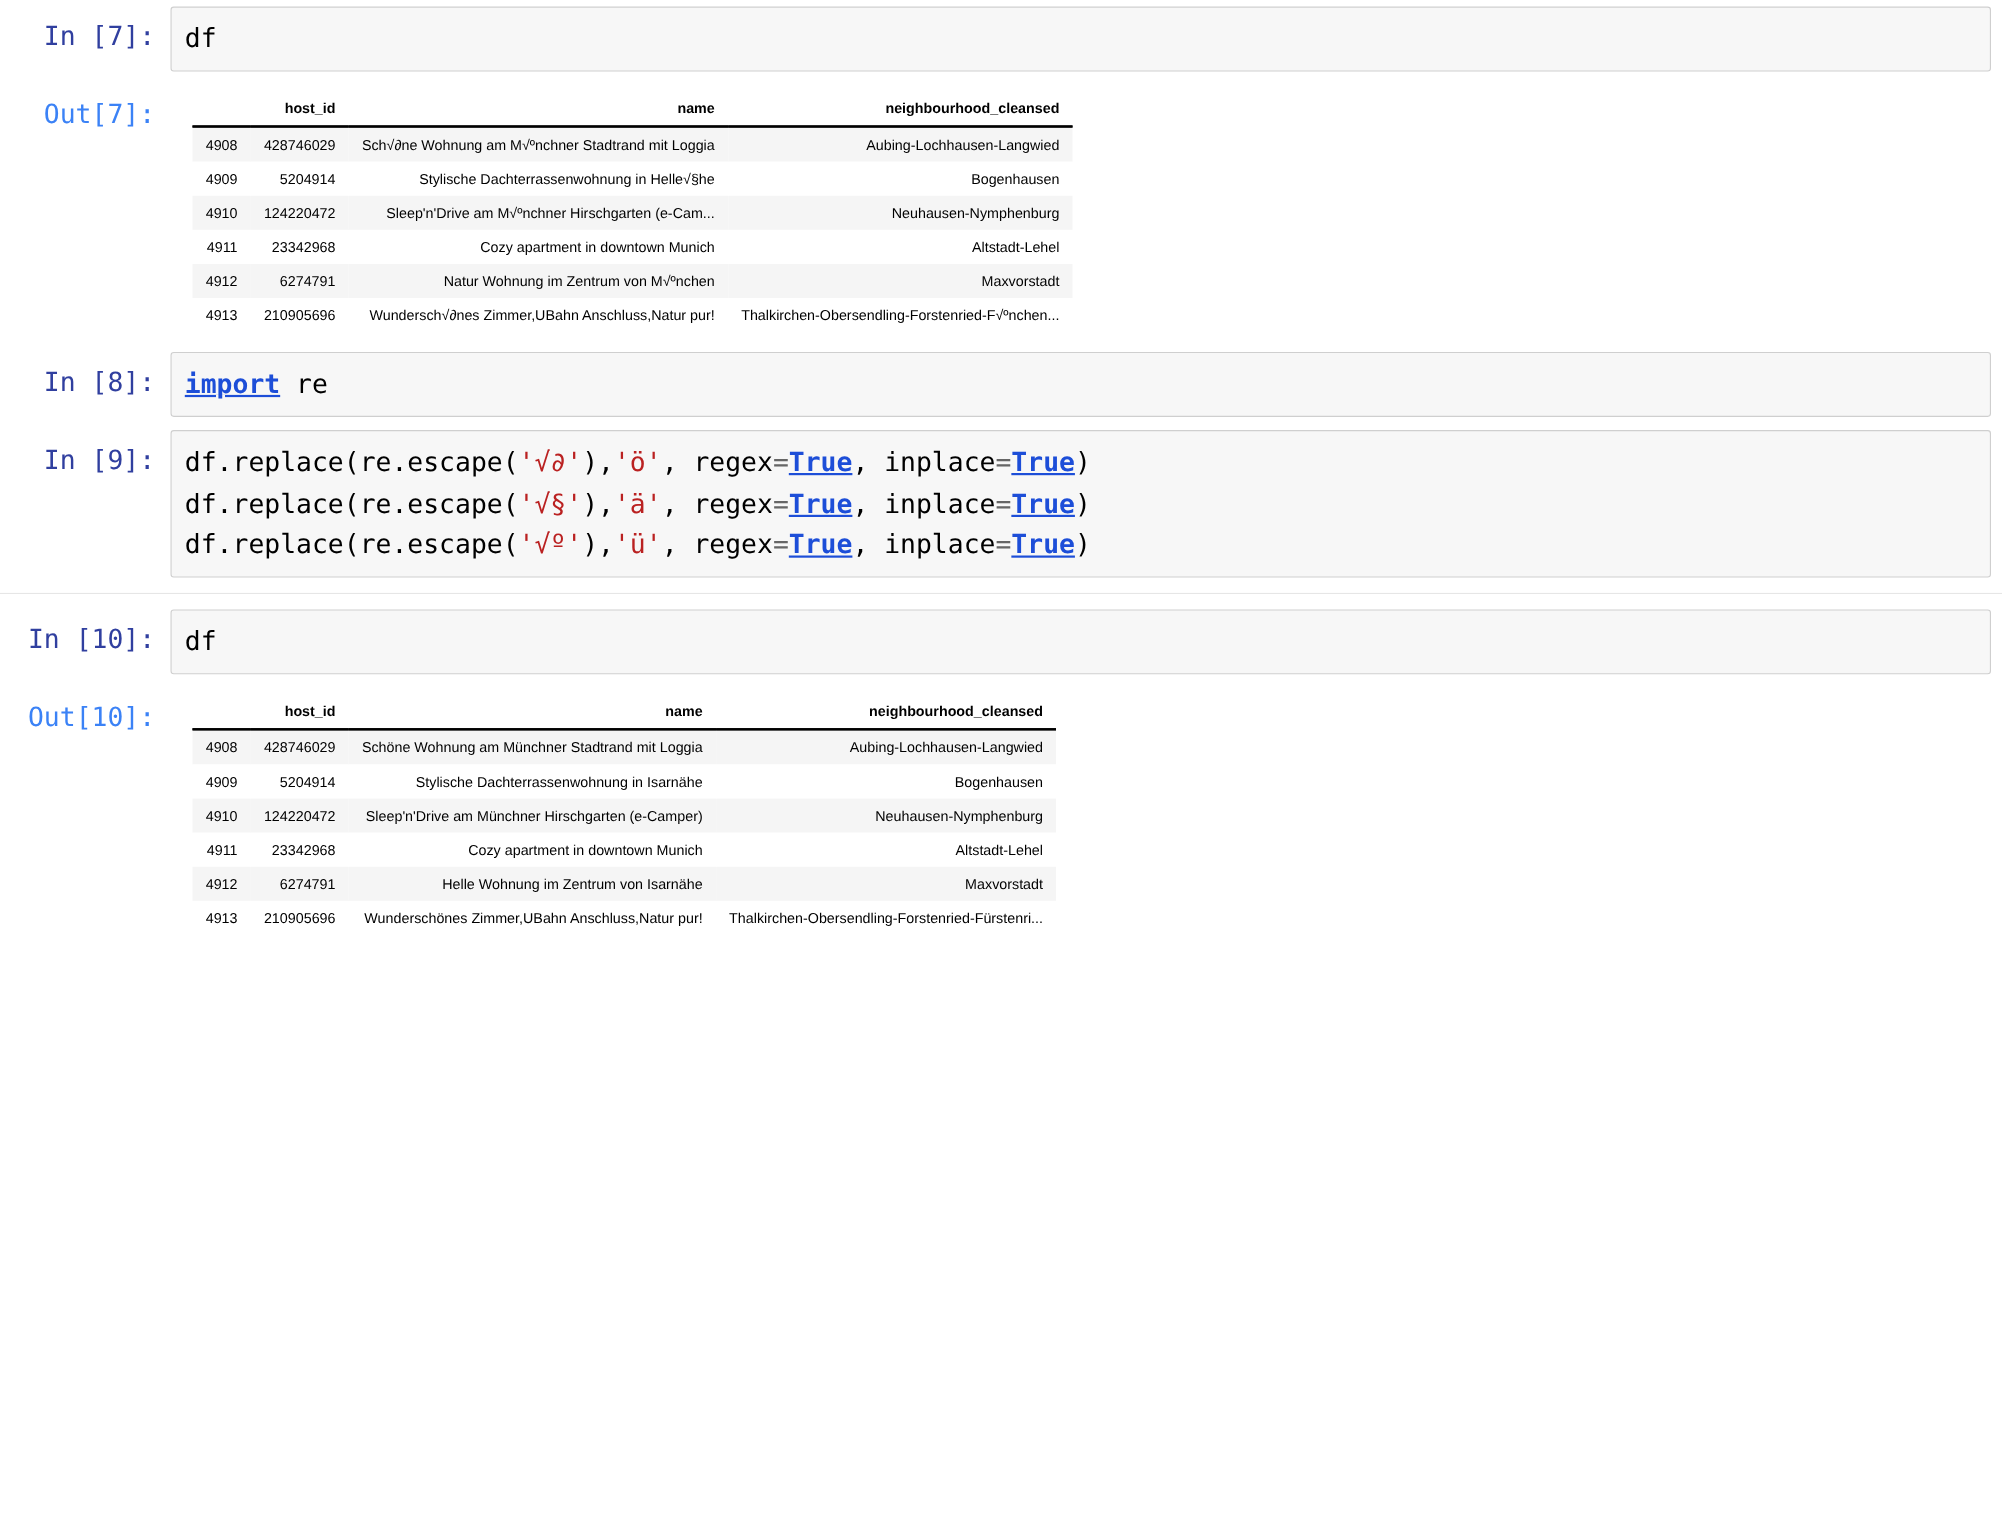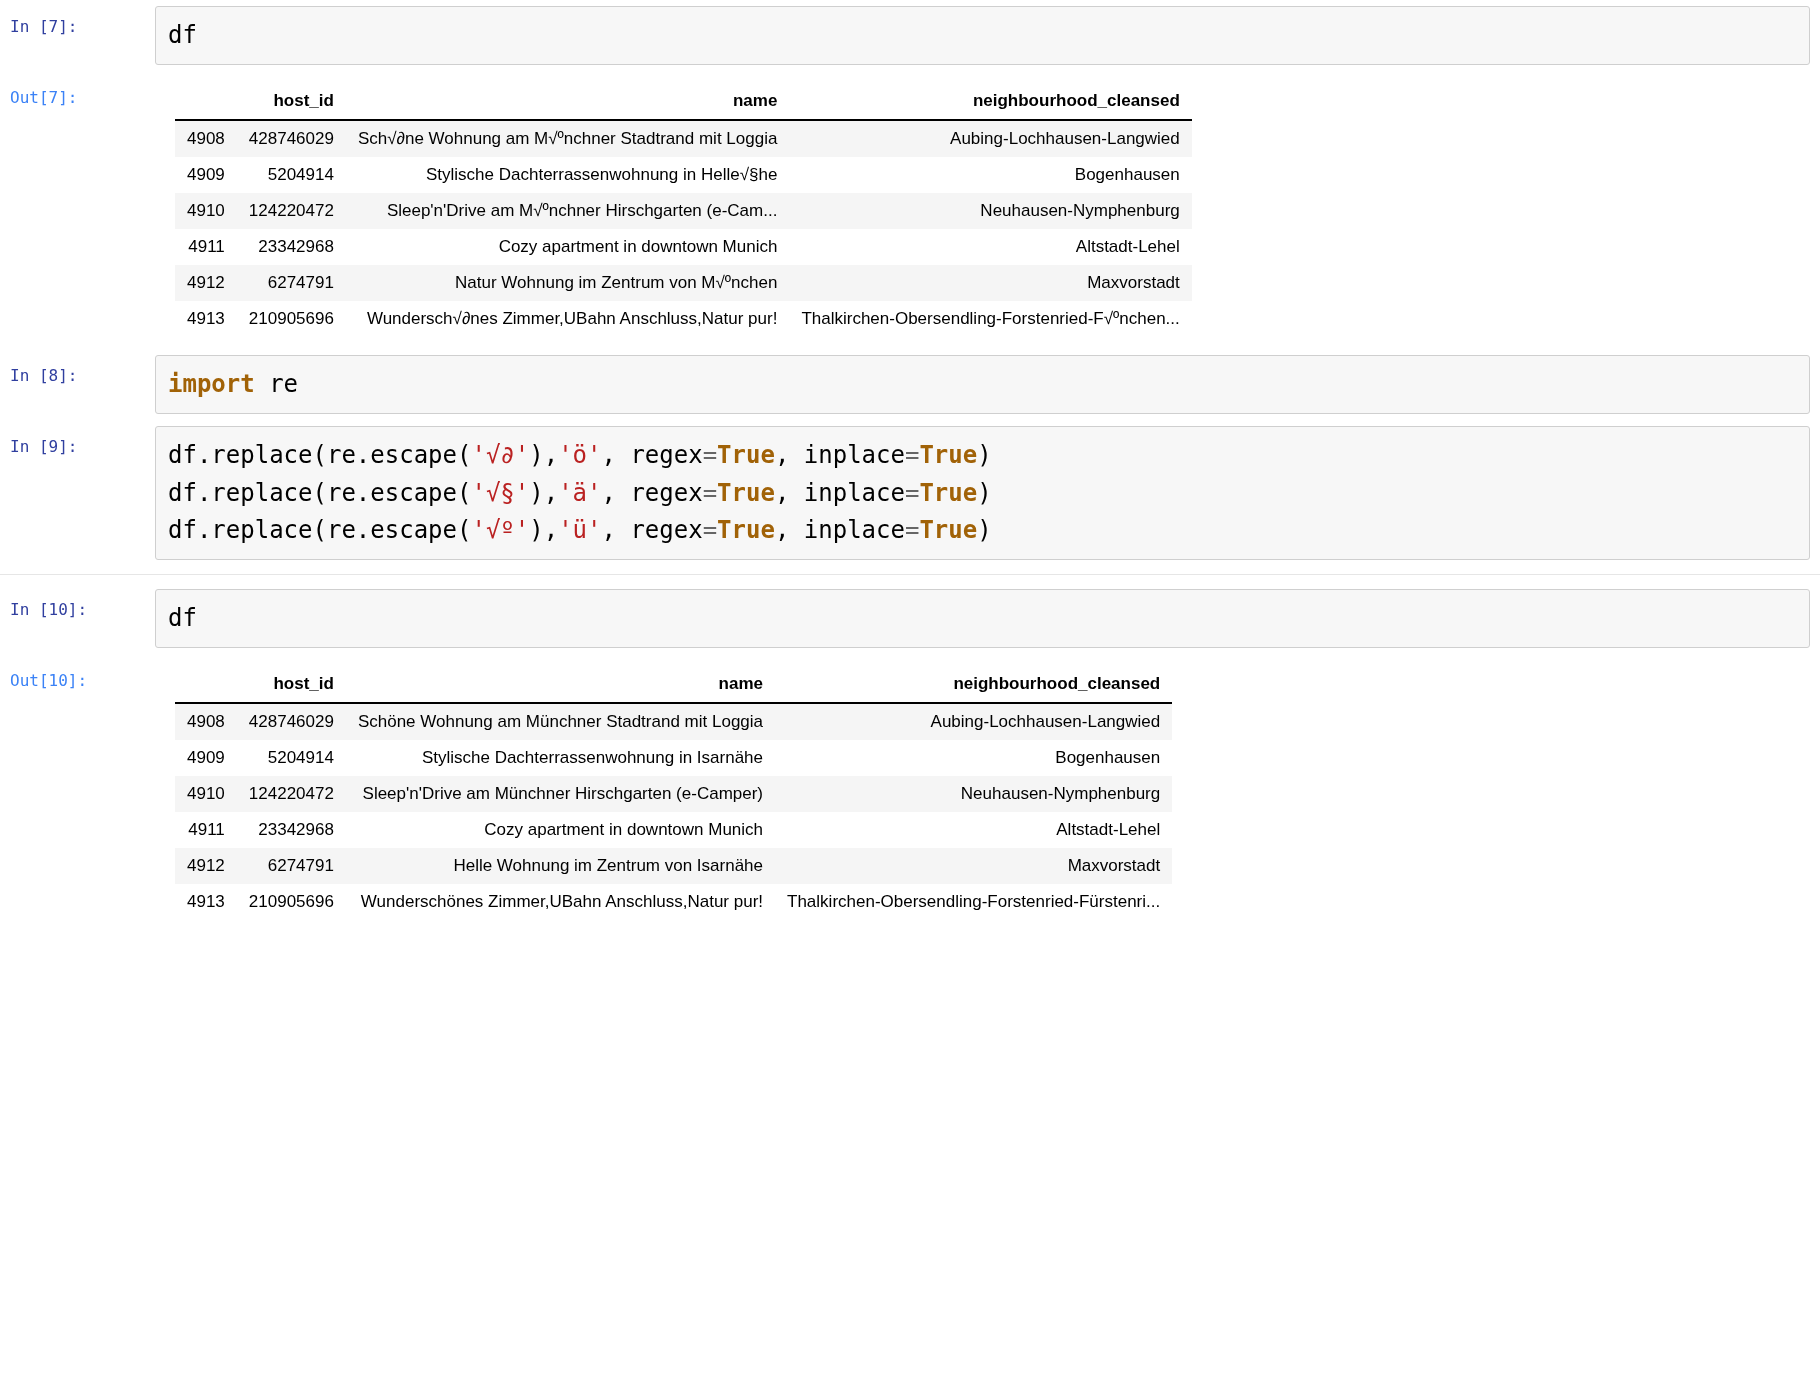--- a/index.html
+++ b/index.html
@@ -13,24 +13,24 @@
     width: 1820px;
   }
   .cell {
     display: flex;
     align-items: flex-start;
     padding: 6px 10px;
   }
   .prompt {
     width: 145px;
     flex-shrink: 0;
-    text-align: left;
+    text-align: right;
     padding-right: 14px;
     font-family: "Menlo", "Consolas", "DejaVu Sans Mono", monospace;
-    font-size: 16px;
+    font-size: 24px;
     line-height: 1.6;
     padding-top: 8px;
   }
   .prompt-in { color: #303F9F; }
   .prompt-out { color: #3b82f6; }
   .input-area {
     flex: 1;
     background: #f7f7f7;
     border: 1px solid #cfcfcf;
     border-radius: 3px;
@@ -39,21 +39,21 @@
     font-size: 24px;
     line-height: 1.55;
     white-space: pre;
   }
   .output-area {
     flex: 1;
     padding: 6px 0 6px 0;
   }
   table.dataframe {
     border-collapse: collapse;
-    font-size: 17px;
+    font-size: 13px;
     margin-left: 20px;
   }
   table.dataframe th, table.dataframe td {
     padding: 8px 12px;
     text-align: right;
     border: none;
   }
   table.dataframe th.idx-col,
   table.dataframe td.idx-col {
     font-weight: normal;
@@ -62,21 +62,21 @@
   table.dataframe thead th {
     font-weight: bold;
     border-bottom: 2px solid #000;
   }
   table.dataframe tbody tr:nth-child(odd) {
     background: #f5f5f5;
   }
   table.dataframe tbody tr:nth-child(even) {
     background: #ffffff;
   }
-  .kw-green { color: #a16207; font-weight: bold; }
+  .kw-green { color: #1d4ed8; font-weight: bold; text-decoration: underline; }
   .str-red { color: #BA2121; }
   .op { color: #666; }
   .divider {
     border-top: 1px solid #e6e6e6;
     margin: 8px 0;
   }
 </style>
 </head>
 <body>
 

